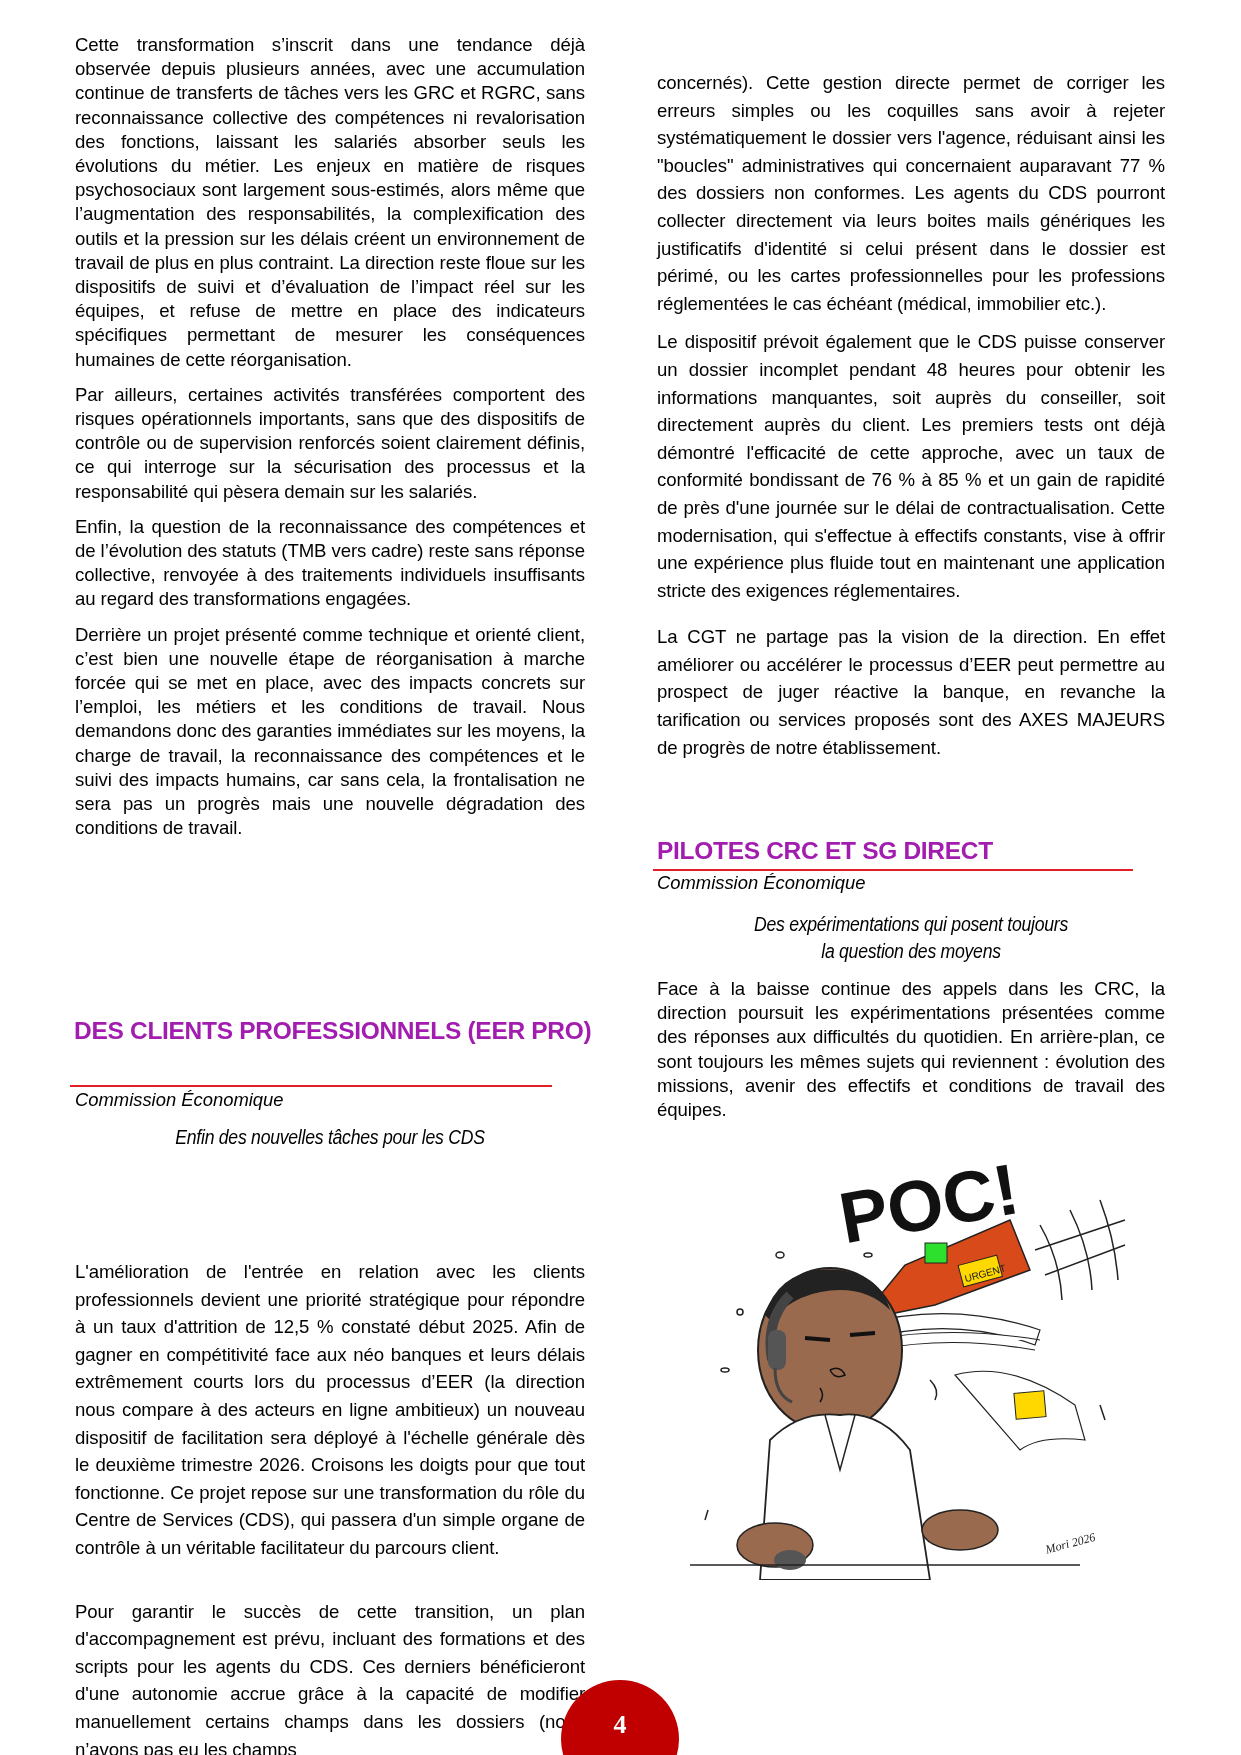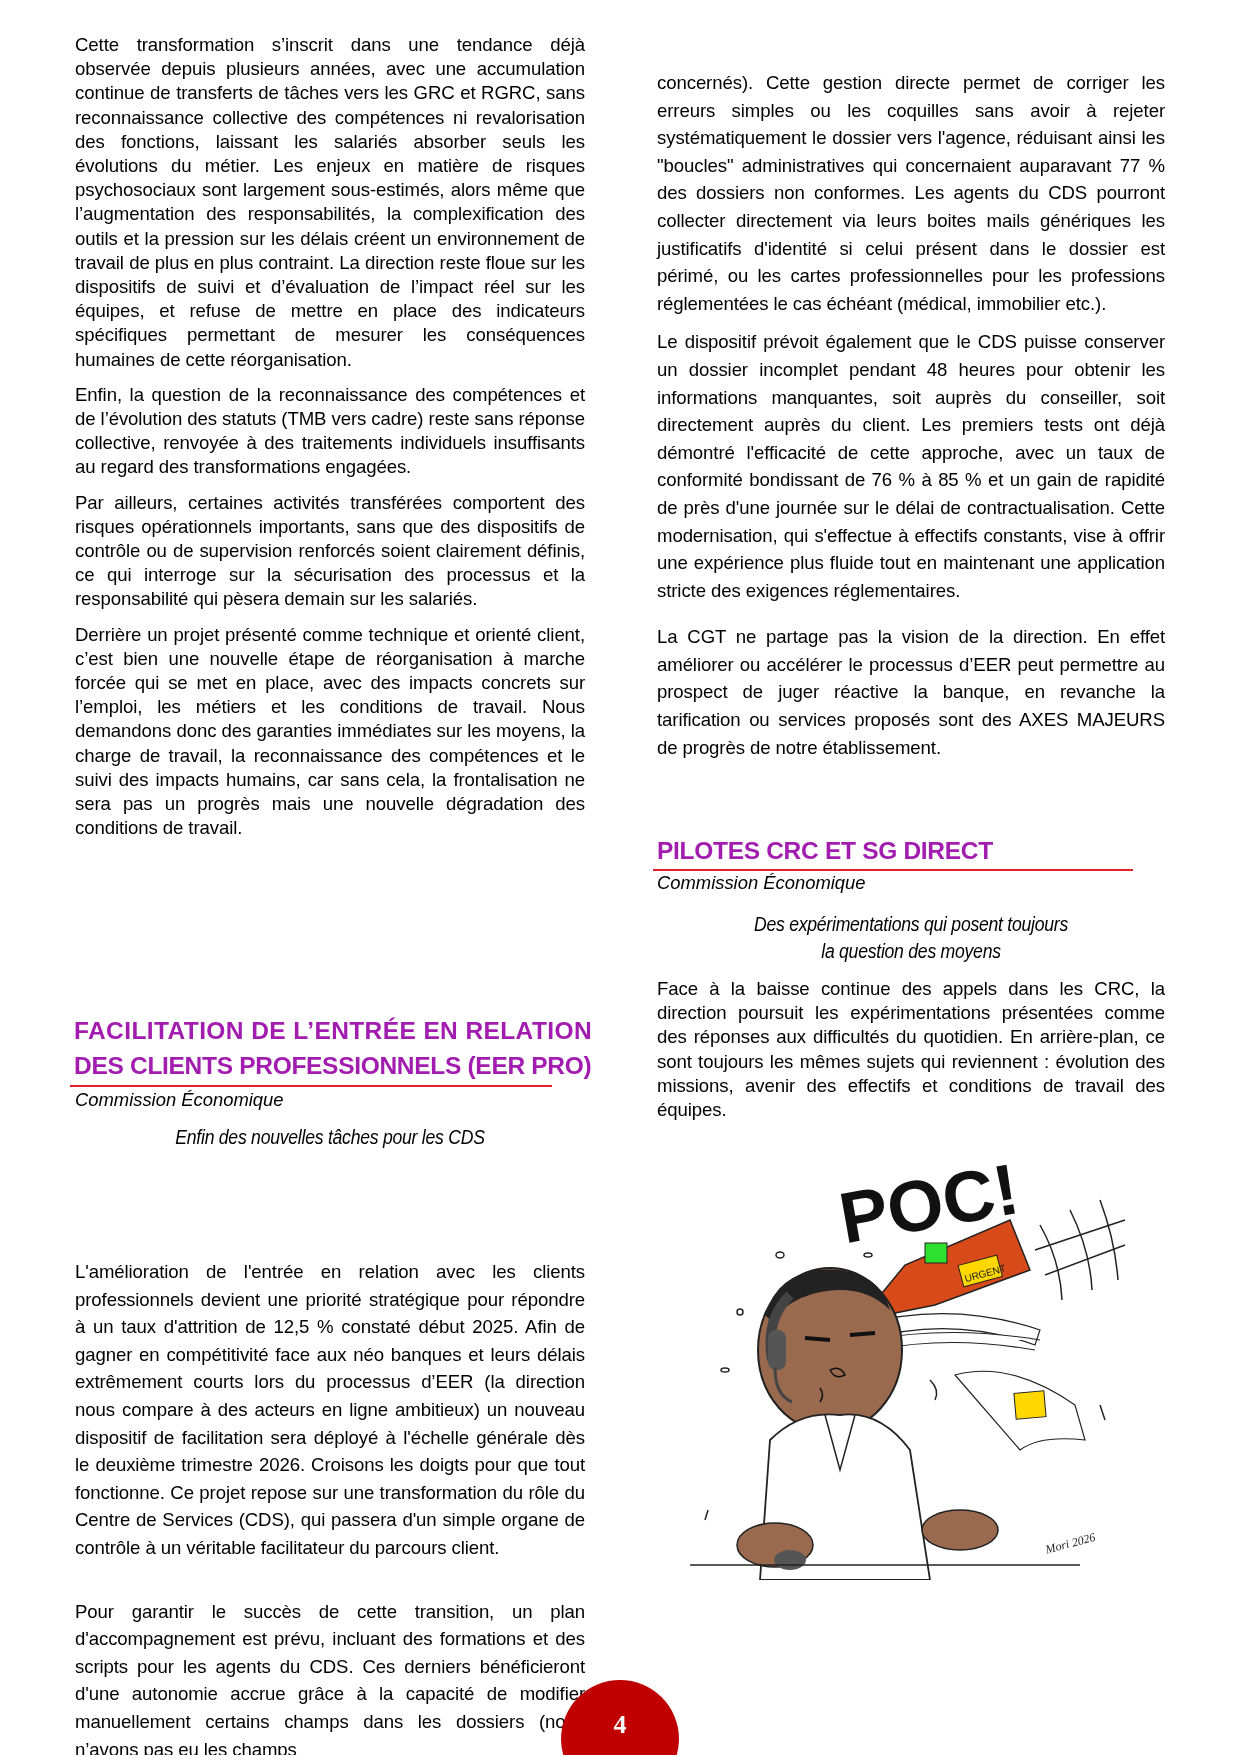--- a/index.html
+++ b/index.html
@@ -20,32 +20,31 @@
   .cartoon { position: absolute; left: 690px; top: 1140px; width: 440px; height: 440px; }
 </style>
 </head>
 <body>
 
 <div class="col col-left">
   <p class="left-p">
     <span>Cette transformation s’inscrit dans une </span><b>tendance déjà observée depuis plusieurs années, avec une accumulation continue de transferts de tâches vers les GRC et RGRC, sans reconnaissance collective des compétences ni revalorisation des fonctions</b><span>, laissant les salariés absorber seuls les évolutions du métier. Les enjeux en matière de risques psychosociaux sont largement sous-estimés, alors même que l’augmentation des responsabilités, la complexification des outils et la pression sur les délais créent un environnement de travail de plus en plus contraint. La direction reste floue sur les dispositifs de suivi et d’évaluation de l’impact réel sur les équipes, et refuse de mettre en place des indicateurs spécifiques permettant de mesurer les conséquences humaines de cette réorganisation.</span>
   </p>
   <p class="left-p">
-    <span>Enfin, </span><b>la question de la reconnaissance des compétences et de l’évolution des statuts</b><span> (TMB vers cadre) reste sans réponse collective, renvoyée à des traitements individuels insuffisants au regard des transformations engagées.</span>
+    <span>Par ailleurs, </span><b>certaines activités transférées comportent des risques opérationnels importants</b><span>, sans que des dispositifs de contrôle ou de supervision renforcés soient clairement définis, ce qui interroge sur la sécurisation des processus et la responsabilité qui pèsera demain sur les salariés.</span>
   </p>
   <p class="left-p">
-    <span>Par ailleurs, </span><b>certaines activités transférées comportent des risques opérationnels importants</b><span>, sans que des dispositifs de contrôle ou de supervision renforcés soient clairement définis, ce qui interroge sur la sécurisation des processus et la responsabilité qui pèsera demain sur les salariés.</span>
+    <span>Enfin, </span><b>la question de la reconnaissance des compétences et de l’évolution des statuts</b><span> (TMB vers cadre) reste sans réponse collective, renvoyée à des traitements individuels insuffisants au regard des transformations engagées.</span>
   </p>
   <p class="left-p">
     <span>Derrière un projet présenté comme technique et orienté client, c’est bien une </span><b>nouvelle étape de réorganisation à marche forcée</b><span> qui se met en place, avec des impacts concrets sur l’emploi, les métiers et les conditions de travail. Nous demandons donc des garanties immédiates sur les moyens, la charge de travail, la reconnaissance des compétences et le suivi des impacts humains, car sans cela, la frontalisation ne sera pas un progrès mais une nouvelle dégradation des conditions de travail.</span>
   </p>
 </div>
 
 <div class="section-head" style="left:74px; top:1013px; width:520px;">
-  <div style="letter-spacing:0.4px;">FACILITATION DE L’ENTRÉE EN RELATION</div>
   <div>DES CLIENTS PROFESSIONNELS (EER PRO)</div>
 </div>
 <div class="underline" style="left:70px; top:1085px; width:482px;"></div>
 <div class="commission" style="left:75px; top:1089px;">Commission Économique</div>
 <div class="subtitle" style="left:75px; top:1123px; width:510px;">Enfin des nouvelles tâches pour les CDS</div>
 
 <div class="col" style="left:75px; top:1222px; width:510px;">
   <p class="right-p">L'amélioration de l'entrée en relation avec les clients professionnels devient une priorité stratégique pour répondre à un taux d'attrition de 12,5 % constaté début 2025. Afin de gagner en compétitivité face aux néo banques et leurs délais extrêmement courts lors du processus d’EER (la direction nous compare à des acteurs en ligne ambitieux) un nouveau dispositif de facilitation sera déployé à l'échelle générale dès le deuxième trimestre 2026. Croisons les doigts pour que tout fonctionne. Ce projet repose sur une transformation du rôle du Centre de Services (CDS), qui passera d'un simple organe de contrôle à un véritable facilitateur du parcours client.</p>
   <p class="right-p">Pour garantir le succès de cette transition, un plan d'accompagnement est prévu, incluant des formations et des scripts pour les agents du CDS. Ces derniers bénéficieront d'une autonomie accrue grâce à la capacité de modifier manuellement certains champs dans les dossiers (nous n’avons pas eu les champs</p>
 </div>

